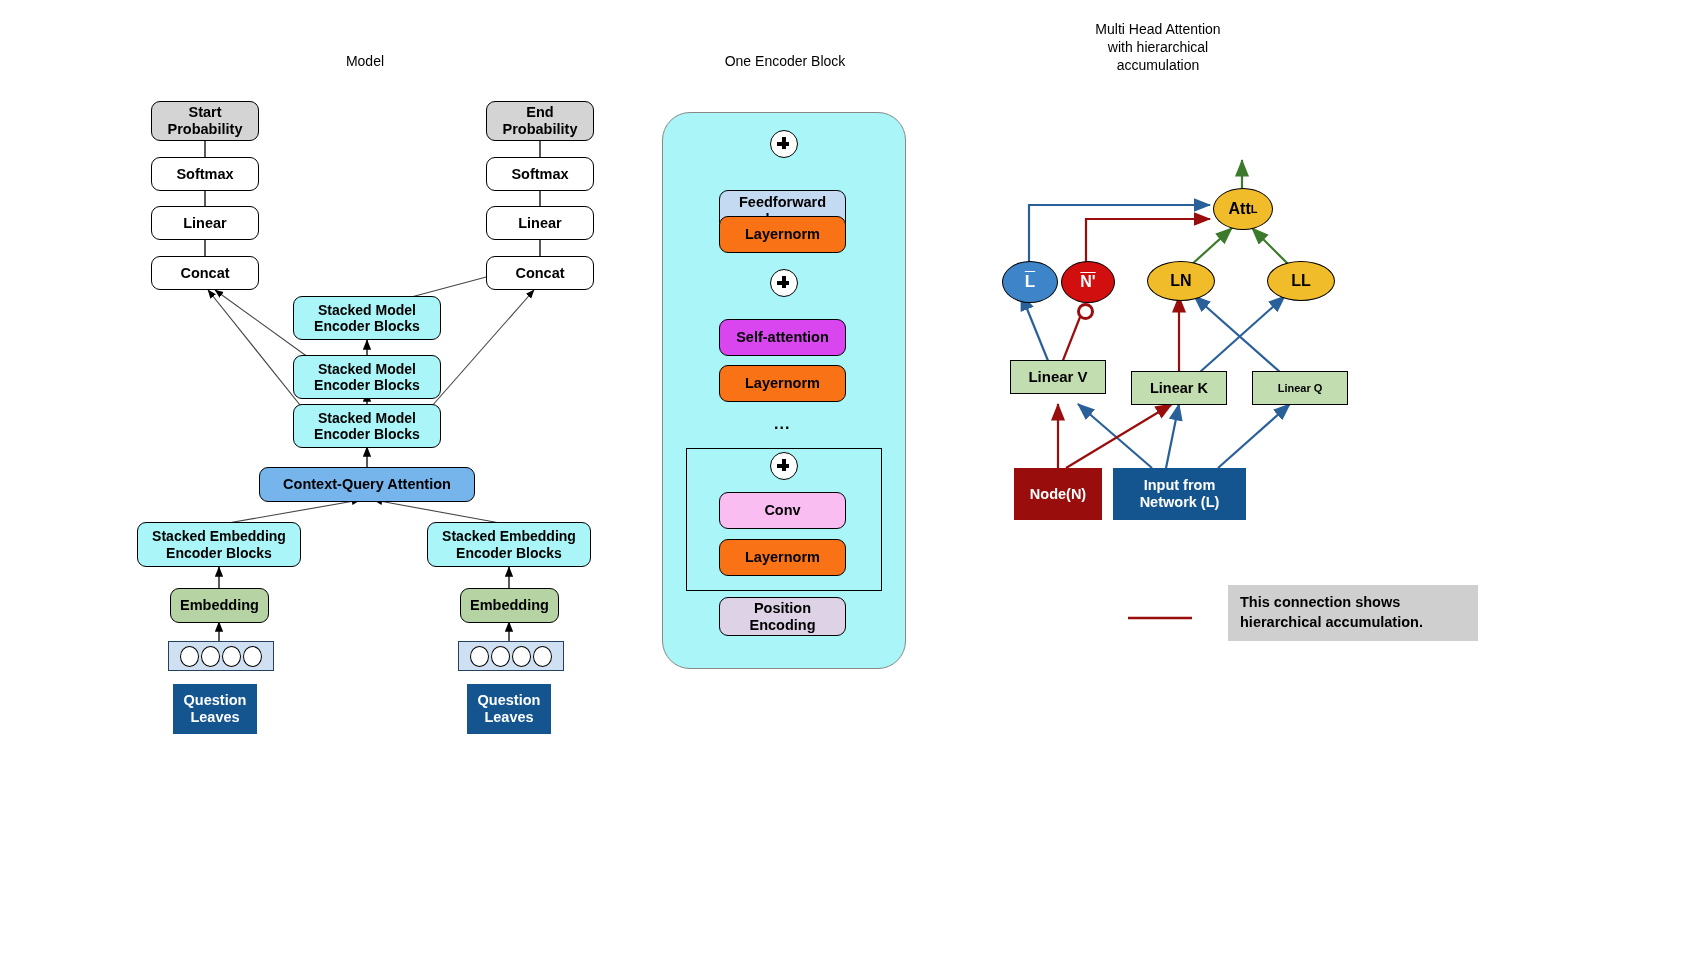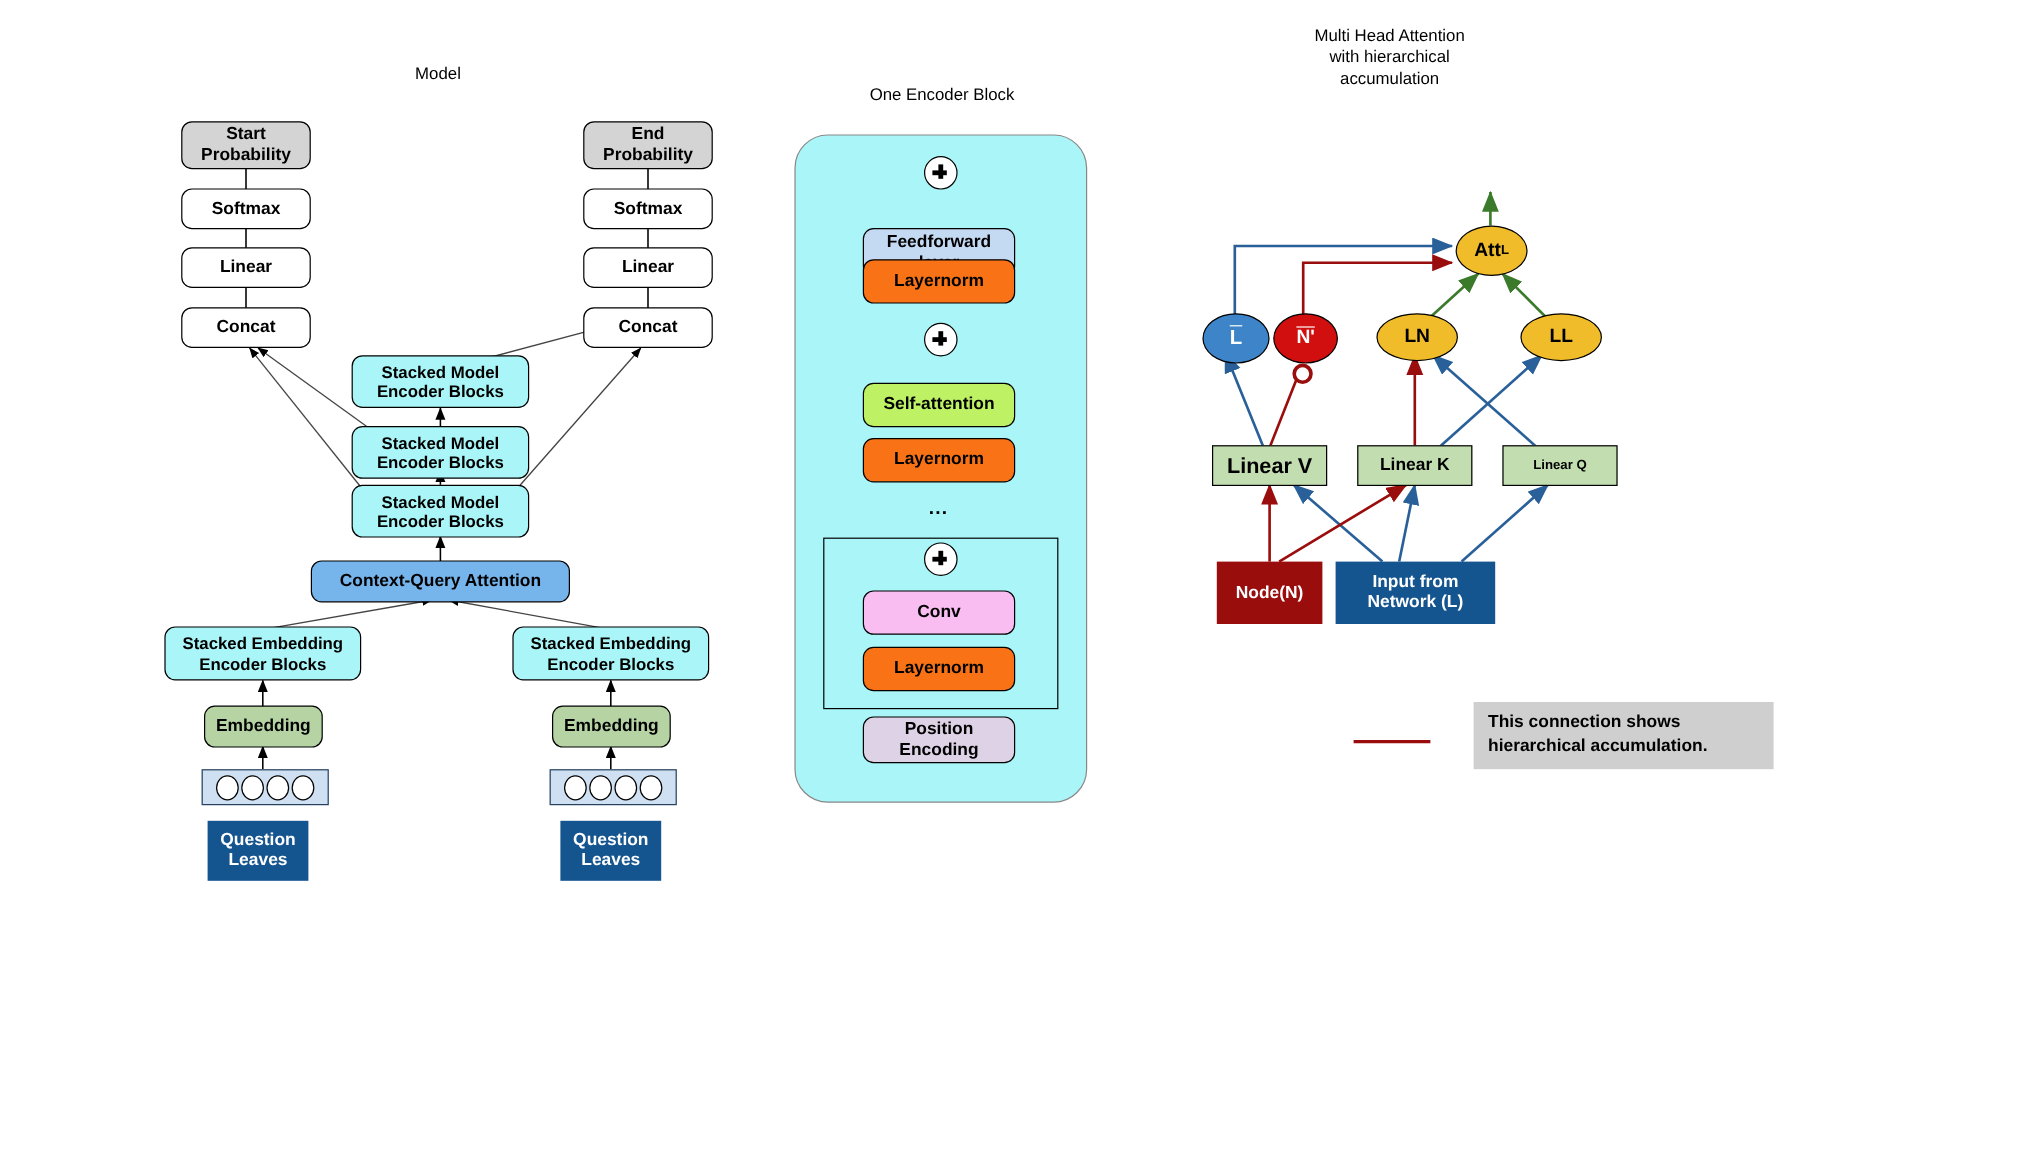--- a/index.html
+++ b/index.html
@@ -64,21 +64,21 @@
   
   .encoder-shell {
     position: absolute;
     background: #aaf5f7;
     border: 1.3px solid #888;
     border-radius: 28px;
     z-index: 1;
   }
   .n-ff     { background: #c4d9f2; border: 1.3px solid #000; }
   .n-ln     { background: #f97316; border: 1.3px solid #000; }
-  .n-sa     { background: #bef264; border: 1.3px solid #000; }
+  .n-sa     { background: #d946ef; border: 1.3px solid #000; }
   .n-conv   { background: #f9bdf2; border: 1.3px solid #000; }
   .n-pos    { background: #ded2e6; border: 1.3px solid #000; }
   .plus {
     position: absolute;
     width: 26px; height: 26px;
     border-radius: 50%;
     background: #ffffff;
     border: 1.3px solid #000;
     z-index: 6;
   }
@@ -298,21 +298,21 @@
       <line x1="1179" y1="372" x2="1179" y2="296" marker-end="url(#ahRed)"></line>
     </g>
 
     <g stroke="#9a0d0d" stroke-width="2.6" fill="none">
       <line x1="1128" y1="618" x2="1192" y2="618"></line>
     </g>
   </svg>
 
   <div class="panel-title" style="left:285px; top:52px; width:160px;">Model</div>
 
-  <div class="panel-title" style="left:690px; top:69px; width:190px;">One Encoder Block</div>
+  <div class="panel-title" style="left:690px; top:52px; width:190px;">One Encoder Block</div>
 
   <div class="panel-title" style="left:1073px; top:20px; width:170px; white-space:pre-line;">Multi Head Attention
 with hierarchical
 accumulation</div>
 
   <div class="node n-gray rounded" style="left:151px; top:101px; width:108px; height:40px; font-size:14.5px;">Start
 Probability</div>
 
   <div class="node n-white rounded" style="left:151px; top:157px; width:108px; height:34px; font-size:14.5px;">Softmax</div>
 
@@ -414,21 +414,21 @@
   <div class="ellipse e-gold" style="left:1147px; top:261px; width:66px; height:38px; font-size:16px;">
     <span>LN</span>
   </div>
 
   <div class="ellipse e-gold" style="left:1267px; top:261px; width:66px; height:38px; font-size:16px;">
     <span>LL</span>
   </div>
 
   <div class="circle-end" style="left:1077px; top:303px;"></div>
 
-  <div class="node n-linear sq" style="left:1010px; top:371px; width:96px; height:34px; font-size:18px;">Linear V</div>
+  <div class="node n-linear sq" style="left:1010px; top:360px; width:96px; height:34px; font-size:15px;">Linear V</div>
 
   <div class="node n-linear sq" style="left:1131px; top:371px; width:96px; height:34px; font-size:14.5px;">Linear K</div>
 
   <div class="node n-linear sq" style="left:1252px; top:371px; width:96px; height:34px; font-size:11px;">Linear Q</div>
 
   <div class="node n-node sq" style="left:1014px; top:468px; width:88px; height:52px; font-size:14.5px;">Node(N)</div>
 
   <div class="node n-input sq" style="left:1113px; top:468px; width:133px; height:52px; font-size:14.5px;">Input from
 Network (L)</div>
 

